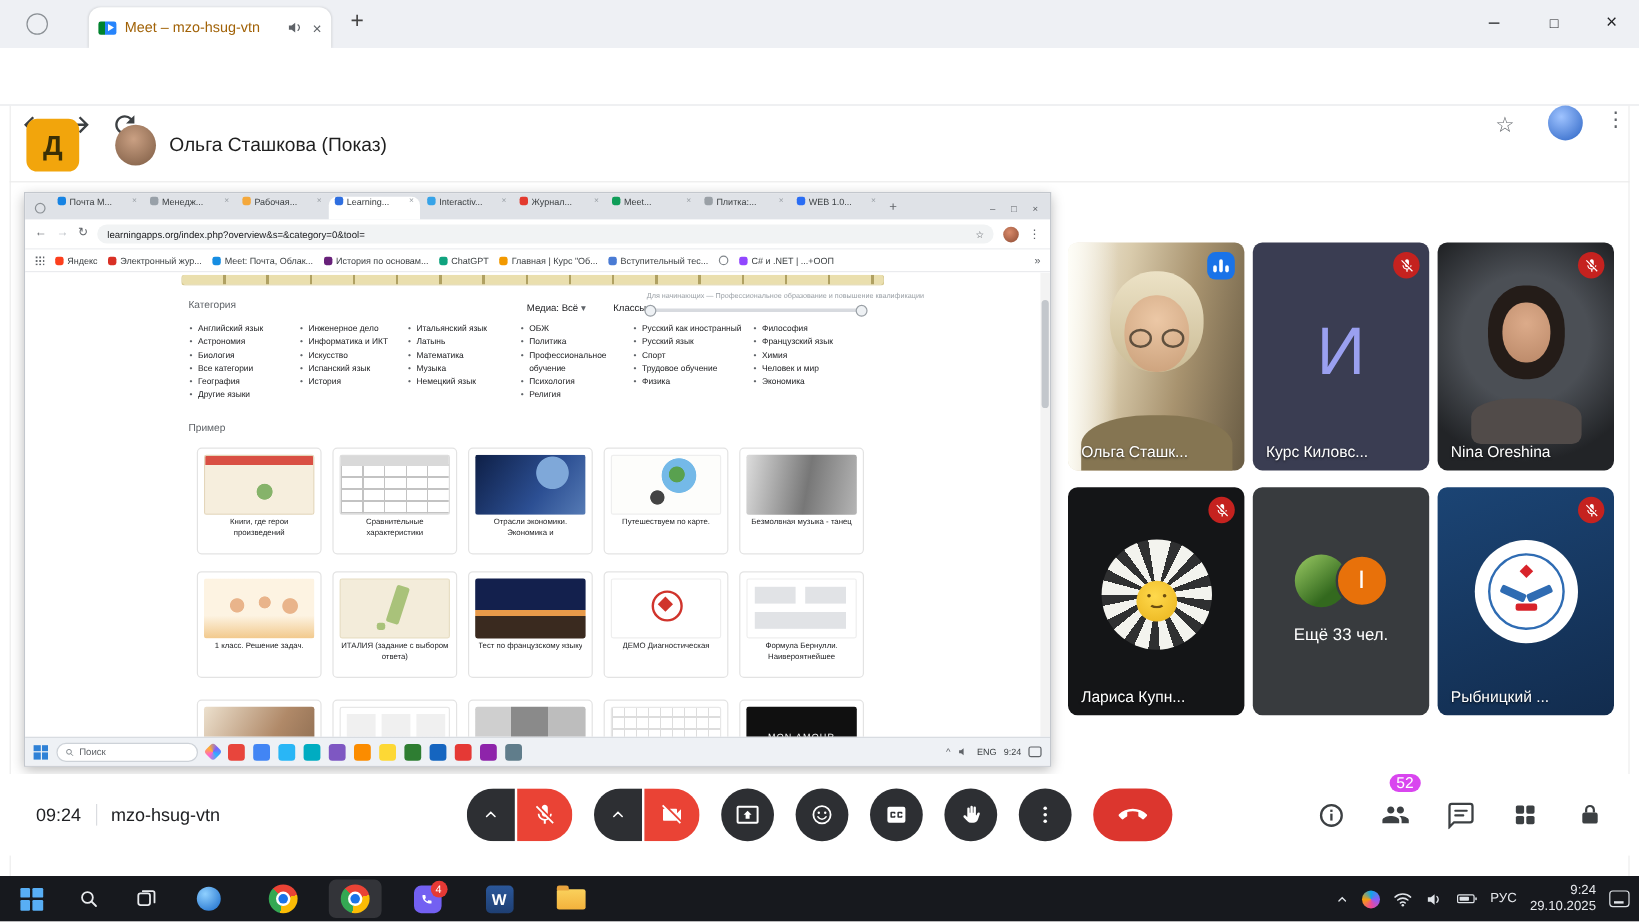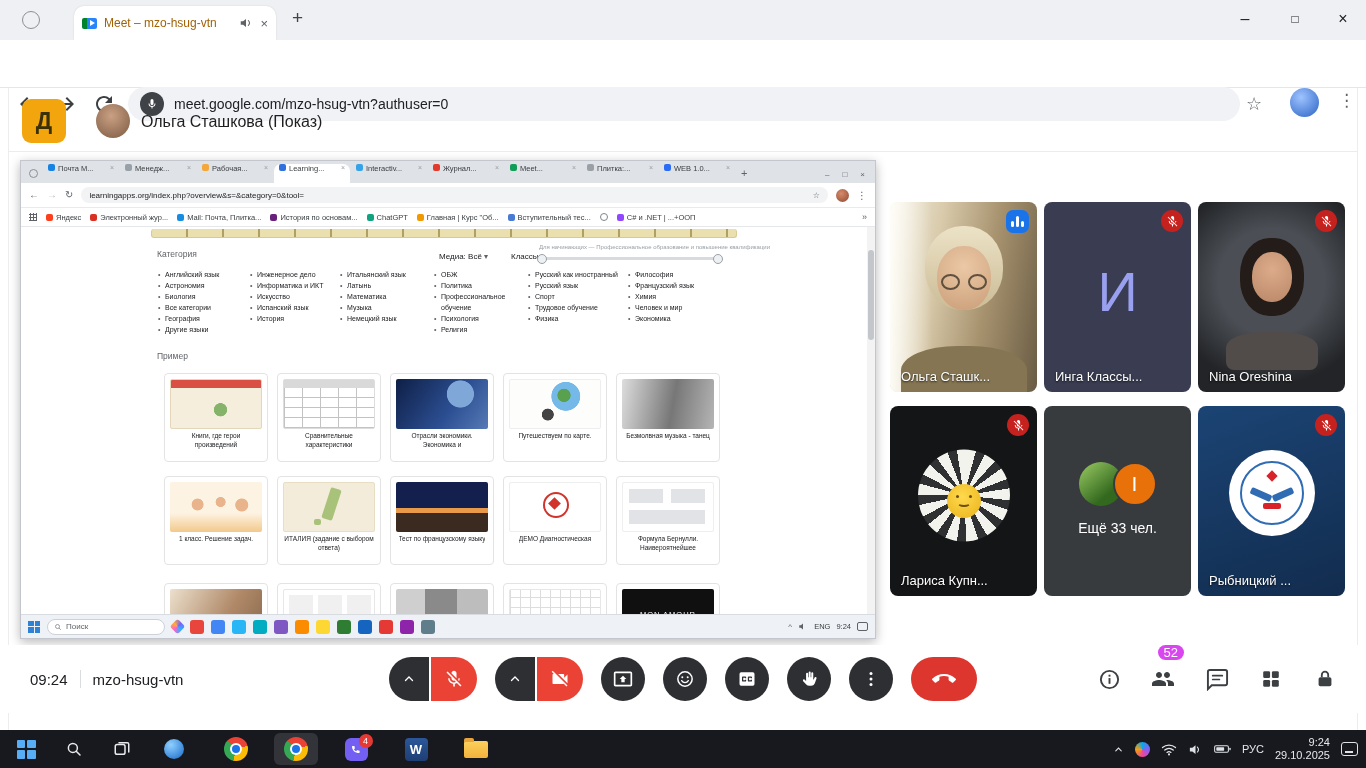--- a/index.html
+++ b/index.html
@@ -220,28 +220,20 @@
   <div class="tb">
     <svg class="navic" style="left:16px" viewBox="0 0 24 24">
         <path d="M19 11H7.8l4.6-4.6L11 5l-7 7 7 7 1.4-1.4L7.8 13H19z" fill="#3c4043"></path>
       </svg>
     <svg class="navic" style="left:54px" viewBox="0 0 24 24">
         <path d="M5 11h11.2l-4.6-4.6L13 5l7 7-7 7-1.4-1.4 4.6-4.6H5z" fill="#3c4043"></path>
       </svg>
     <svg class="navic" style="left:92px" viewBox="0 0 24 24">
         <path d="M17.65 6.35A7.96 7.96 0 0 0 12 4c-4.42 0-7.99 3.58-7.99 8s3.57 8 7.99 8c3.73 0 6.84-2.55 7.73-6h-2.08A5.99 5.99 0 0 1 12 18c-3.31 0-6-2.69-6-6s2.69-6 6-6c1.66 0 3.14.69 4.22 1.78L13 11h7V4l-2.35 2.35z" fill="#3c4043"></path>
       </svg>
-    <div class="omni">
-      <span class="mic-badge">
-        <svg width="12" height="12" viewBox="0 0 24 24">
-            <path d="M12 14a3 3 0 0 0 3-3V5a3 3 0 0 0-6 0v6a3 3 0 0 0 3 3zm5-3a5 5 0 0 1-10 0H5a7 7 0 0 0 6 6.92V21h2v-3.08A7 7 0 0 0 19 11h-2z" fill="#fff"></path>
-          </svg>
-      </span>
-      <span class="url">meet.google.com/mzo-hsug-vtn?authuser=0</span>
-    </div>
     <span class="star">☆</span>
     <span class="prof"></span>
     <span class="kebab">⋮</span>
   </div>
 
   <div class="meet-frame"></div>
   <div class="orglogo">Д</div>
   <span class="havatar"></span>
   <div class="hname">Ольга Сташкова (Показ)</div>
   <div class="hline"></div>
@@ -317,21 +309,21 @@
       <span class="bmi">
           <i class="bmf" style="background:#fc3f1d"></i>
           <span class="bml">Яндекс</span>
         </span>
       <span class="bmi">
           <i class="bmf" style="background:#d93025"></i>
           <span class="bml">Электронный жур...</span>
         </span>
       <span class="bmi">
           <i class="bmf" style="background:#168de2"></i>
-          <span class="bml">Mail: Почта, Плитка...</span>
+          <span class="bml">Meet: Почта, Облак...</span>
         </span>
       <span class="bmi">
           <i class="bmf" style="background:#68217a"></i>
           <span class="bml">История по основам...</span>
         </span>
       <span class="bmi">
           <i class="bmf" style="background:#10a37f"></i>
           <span class="bml">ChatGPT</span>
         </span>
       <span class="bmi">
@@ -532,21 +524,21 @@
     <span class="tname">Ольга Сташк...</span>
   </div>
 
   <div class="tile t-inga" style="left:1044px;top:202px">
     <span class="big-letter">И</span>
     <span class="badge-mic">
       <svg width="13" height="13" viewBox="0 0 24 24">
           <path d="M19 11h-1.7c0 .74-.16 1.43-.43 2.05l1.23 1.23c.56-.98.9-2.09.9-3.28zm-4.02.17c0-.06.02-.11.02-.17V5c0-1.66-1.34-3-3-3S9 3.34 9 5v.18l5.98 5.99zM4.27 3L3 4.27l6.01 6.01V11c0 1.66 1.33 3 2.99 3 .22 0 .44-.03.65-.08l1.66 1.66c-.71.33-1.5.52-2.31.52-2.76 0-5.3-2.1-5.3-5.1H5c0 3.41 2.72 6.23 6 6.72V21h2v-3.28c.91-.13 1.77-.45 2.54-.9L19.73 21 21 19.73 4.27 3z" fill="#fff"></path>
         </svg>
     </span>
-    <span class="tname">Инга Классы...</span>
+    <span class="tname">Курс Киловс...</span>
   </div>
 
   <div class="tile t-nina" style="left:1198px;top:202px">
     <span class="nina-hair"></span>
     <span class="nina-face"></span>
     <span class="nina-body"></span>
     <span class="badge-mic">
       <svg width="13" height="13" viewBox="0 0 24 24">
           <path d="M19 11h-1.7c0 .74-.16 1.43-.43 2.05l1.23 1.23c.56-.98.9-2.09.9-3.28zm-4.02.17c0-.06.02-.11.02-.17V5c0-1.66-1.34-3-3-3S9 3.34 9 5v.18l5.98 5.99zM4.27 3L3 4.27l6.01 6.01V11c0 1.66 1.33 3 2.99 3 .22 0 .44-.03.65-.08l1.66 1.66c-.71.33-1.5.52-2.31.52-2.76 0-5.3-2.1-5.3-5.1H5c0 3.41 2.72 6.23 6 6.72V21h2v-3.28c.91-.13 1.77-.45 2.54-.9L19.73 21 21 19.73 4.27 3z" fill="#fff"></path>
         </svg>

